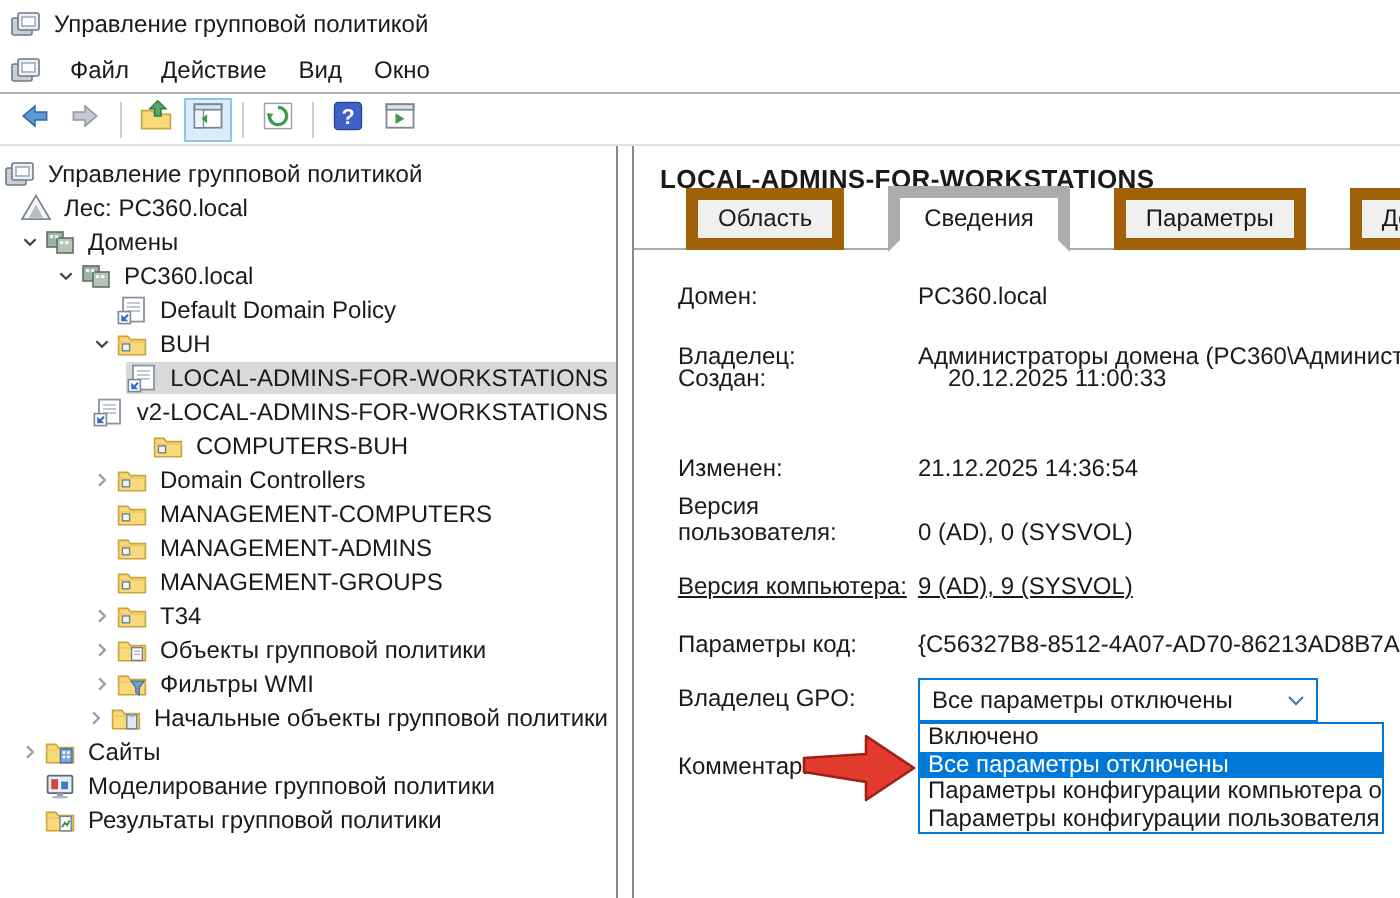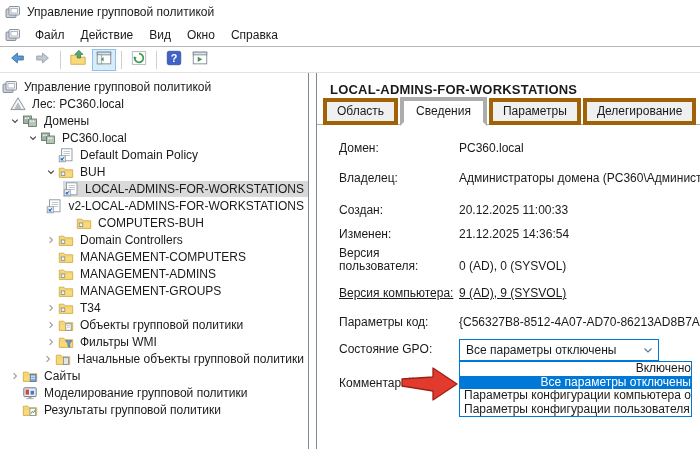--- a/index.html
+++ b/index.html
@@ -35,39 +35,39 @@
   .trow-inner { display:flex; align-items:center; padding:0 2px 0 0; }
   .trow-inner.selected { background:var(--selection-gray,#d9d9d9); }
   .ticon { width:16px; min-width:16px; margin-right:4px; display:flex; }
   .ticon svg { width:16px; height:16px; }
   .tlabel { padding:1px 2px; }
 
   
   .details-pane { position:absolute; left:316px; top:0; bottom:0; width:384px; border-left:1px solid #828790; background:#fff; }
   .details-title { position:absolute; left:13px; top:9px; font-size:13px; font-weight:bold; letter-spacing:.2px; white-space:nowrap; }
   .tabs { position:absolute; left:6px; top:29px; height:23px; display:flex; align-items:flex-end; z-index:2; }
-  .tab { font-size:12px; background:#f0f0f0; border:4px solid #a16207; padding:2px 10px 3px; margin-right:2px; cursor:default; white-space:nowrap; }
+  .tab { font-size:12px; background:#f0f0f0; border:6px solid #a16207; padding:2px 10px 3px; margin-right:2px; cursor:default; white-space:nowrap;margin-left:20px; }
   .tab.active { background:#fff; border-color:#acacac; border-bottom-color:#fff; padding:3px 12px 4px; margin-bottom:-1px; }
   .details-body { position:absolute; left:0; top:51px; right:0; bottom:0; border-top:1px solid #acacac; background:#fff; overflow:visible; }
   .drow { position:absolute; left:22px; right:0; display:flex; align-items:flex-end; font-size:12px; }
   .dlabel { width:120px; min-width:120px; line-height:13px; white-space:normal; }
   .dvalue { white-space:nowrap; }
   .drow.twoline .dvalue { margin-top:6px; }
 
   
   .combobox { position:absolute; left:142px; top:214px; width:200px; height:22px; background:#fff; border:1px solid var(--accent,#0078d7); display:flex; align-items:center; font-size:12px; padding-left:6px; cursor:default; }
   .cb-text { flex:1; white-space:nowrap; overflow:hidden; }
   .cb-chevron { width:20px; display:flex; justify-content:center; }
   .cb-chevron svg { width:12px; height:12px; }
   .status-label { position:absolute; left:22px; top:217px; width:120px; font-size:12px; }
   .comment-label { position:absolute; left:22px; top:251px; width:120px; font-size:12px; }
 
   
   .dropdown { position:absolute; left:142px; top:236px; width:233px; background:#fff; border:1px solid var(--accent,#0078d7); z-index:5; }
-  .dd-option { height:13.5px; line-height:13.5px; font-size:12px; padding-left:4px; white-space:nowrap; overflow:hidden; cursor:default;text-align:right; }
+  .dd-option { height:13.5px; line-height:13.5px; font-size:12px; padding-left:4px; white-space:nowrap; overflow:hidden; cursor:default; }
   .dd-option.selected { background:var(--accent,#0078d7); color:#fff; }
 
   
   .red-arrow { position:absolute; left:84px; top:241px; width:58px; height:36px; z-index:6; pointer-events:none; }
 </style>
 </head>
 <body>
 
 <div class="app">
 
@@ -88,21 +88,20 @@
           <rect x="1" y="5" width="10" height="8.5" rx="1" fill="#c9cfd6" stroke="#6e7a86" stroke-width="0.8"></rect>
           <rect x="4" y="2.5" width="10.5" height="8.5" rx="1" fill="#eef1f5" stroke="#6e7a86" stroke-width="0.8"></rect>
           <rect x="6" y="4.5" width="6.5" height="4.5" fill="#ffffff" stroke="#98a2ad" stroke-width="0.7"></rect>
         </svg>
       </span>
     <div id="menu-items" style="display:flex">
         <span class="menu-item">Файл</span>
         <span class="menu-item">Действие</span>
         <span class="menu-item">Вид</span>
         <span class="menu-item">Окно</span>
-        <span class="menu-item">Справка</span>
       </div>
   </div>
 
   <div class="toolbar" id="toolbar">
       <div class="tbtn">
         <span><svg viewBox="0 0 20 20">
             <path d="M10.5 4.5 L4 10 L10.5 15.5 L10.5 12.2 L17 12.2 L17 7.8 L10.5 7.8 Z" fill="#5b9bd5" stroke="#36689b" stroke-width="0.9"></path>
           </svg></span>
       </div>
       <div class="tbtn">
@@ -494,21 +493,21 @@
       <div class="details-body">
         <div id="fields">
             <div class="drow" style="top: 16px;">
               <div class="dlabel">Домен:</div>
               <div class="dvalue">PC360.local</div>
             </div>
             <div class="drow" style="top: 46px;">
               <div class="dlabel">Владелец:</div>
               <div class="dvalue">Администраторы домена (PC360\Администрато</div>
             </div>
-            <div class="drow" style="top: 78px;">
+            <div class="drow" style="top: 57px; gap: 15px;">
               <div class="dlabel">Создан:</div>
               <div class="dvalue">20.12.2025 11:00:33</div>
             </div>
             <div class="drow" style="top: 102px;">
               <div class="dlabel">Изменен:</div>
               <div class="dvalue">21.12.2025 14:36:54</div>
             </div>
             <div class="drow twoline" style="top: 122px;">
               <div class="dlabel">Версия пользователя:</div>
               <div class="dvalue">0 (AD), 0 (SYSVOL)</div>
@@ -516,21 +515,21 @@
             <div class="drow twoline" style="top: 155px; text-decoration: underline;">
               <div class="dlabel">Версия компьютера:</div>
               <div class="dvalue">9 (AD), 9 (SYSVOL)</div>
             </div>
             <div class="drow" style="top: 190px;">
               <div class="dlabel">Параметры код:</div>
               <div class="dvalue">{C56327B8-8512-4A07-AD70-86213AD8B7AD}</div>
             </div>
           </div>
 
-        <div class="status-label">Состояние GPO:</div>
+        <div class="status-label">Владелец GPO:</div>
         <div class="combobox">
           <span class="cb-text">Все параметры отключены</span>
           <span class="cb-chevron">
               <svg viewBox="0 0 12 12">
                 <polyline points="2.5,4.5 6,8 9.5,4.5" fill="none" stroke="#5a7da0" stroke-width="1.2"></polyline>
               </svg>
             </span>
         </div>
 
         <div class="comment-label">Комментарий:</div>

